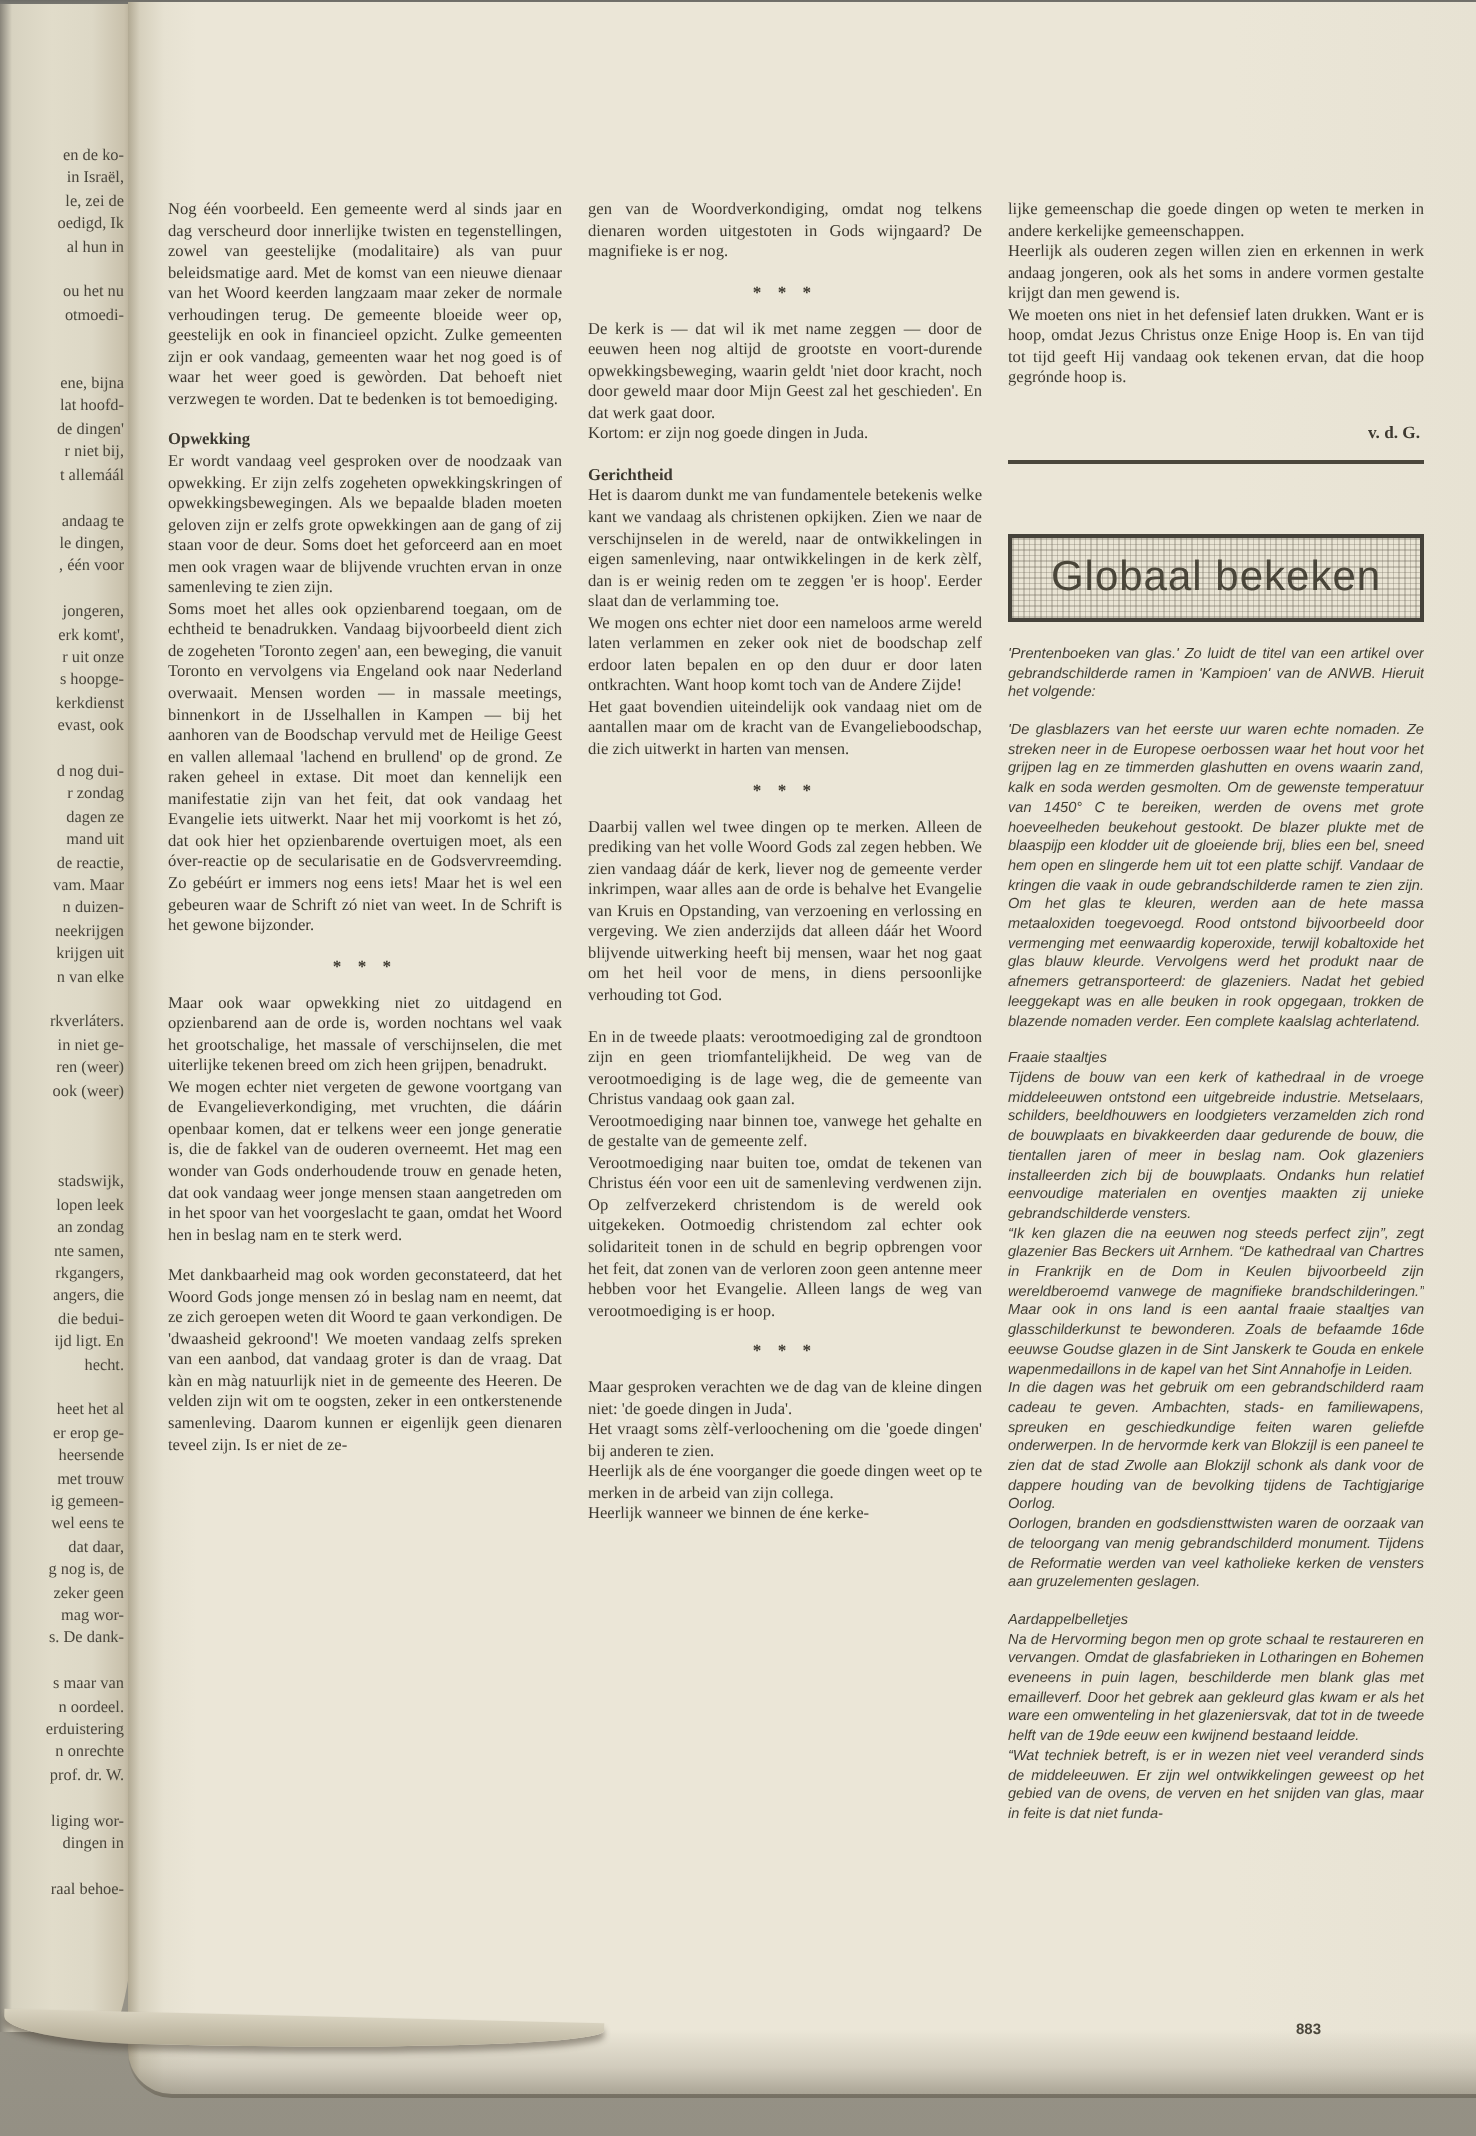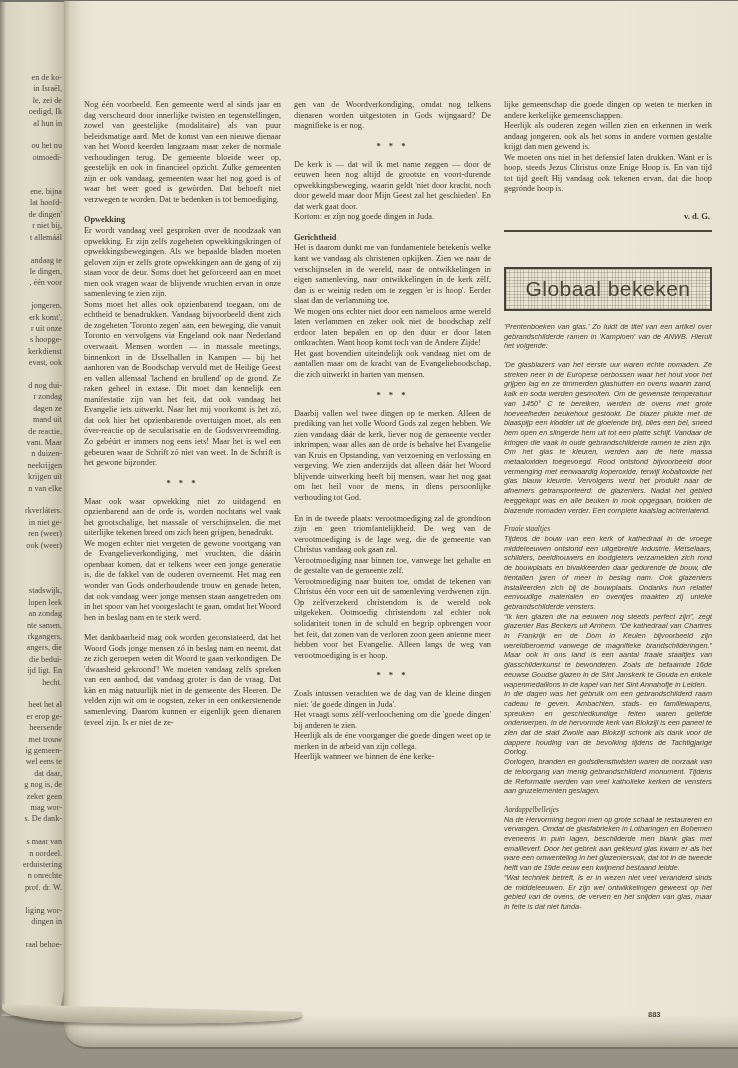--- a/index.html
+++ b/index.html
@@ -79,21 +79,21 @@
   }
   .gb{
     font-family:"Liberation Sans","DejaVu Sans",sans-serif;
     font-style:italic;color:#423e34;
   }
   .gb-p{
     margin:0;font-size:7.3px;line-height:9.7px;text-align:justify;hyphens:none;
   }
   .gb-p.gap{margin-top:9px;}
   .gb-h{
-    margin:9px 0 0 0;font-size:7.3px;line-height:9.7px;font-weight:normal;font-family:Liberation Serif, serif;
+    margin:9px 0 0 0;font-size:7.3px;line-height:9.7px;font-weight:normal;
   }
   .gb-intro{margin-top:11px;}
   .page-num{
     position:absolute;left:648px;top:1010px;
     font-family:"Liberation Sans","DejaVu Sans",sans-serif;
     font-size:7.5px;font-weight:bold;color:#4c483d;
   }
 </style>
 </head>
 <body>
@@ -202,30 +202,30 @@
         <h3 class="subhead">Gerichtheid</h3>
         <p class="para">Het is daarom dunkt me van fundamentele betekenis welke kant we vandaag als christenen opkijken. Zien we naar de verschijnselen in de wereld, naar de ontwikkelingen in eigen samenleving, naar ontwikkelingen in de kerk zèlf, dan is er weinig reden om te zeggen 'er is hoop'. Eerder slaat dan de verlamming toe.</p>
         <p class="para">We mogen ons echter niet door een nameloos arme wereld laten verlammen en zeker ook niet de boodschap zelf erdoor laten bepalen en op den duur er door laten ontkrachten. Want hoop komt toch van de Andere Zijde!</p>
         <p class="para">Het gaat bovendien uiteindelijk ook vandaag niet om de aantallen maar om de kracht van de Evangelieboodschap, die zich uitwerkt in harten van mensen.</p>
         <div class="sep">* * *</div>
         <p class="para">Daarbij vallen wel twee dingen op te merken. Alleen de prediking van het volle Woord Gods zal zegen hebben. We zien vandaag dáár de kerk, liever nog de gemeente verder inkrimpen, waar alles aan de orde is behalve het Evangelie van Kruis en Opstanding, van verzoening en verlossing en vergeving. We zien anderzijds dat alleen dáár het Woord blijvende uitwerking heeft bij mensen, waar het nog gaat om het heil voor de mens, in diens persoonlijke verhouding tot God.</p>
         <p class="para gap">En in de tweede plaats: verootmoediging zal de grondtoon zijn en geen triomfantelijkheid. De weg van de verootmoediging is de lage weg, die de gemeente van Christus vandaag ook gaan zal.</p>
         <p class="para">Verootmoediging naar binnen toe, vanwege het gehalte en de gestalte van de gemeente zelf.</p>
         <p class="para">Verootmoediging naar buiten toe, omdat de tekenen van Christus één voor een uit de samenleving verdwenen zijn. Op zelfverzekerd christendom is de wereld ook uitgekeken. Ootmoedig christendom zal echter ook solidariteit tonen in de schuld en begrip opbrengen voor het feit, dat zonen van de verloren zoon geen antenne meer hebben voor het Evangelie. Alleen langs de weg van verootmoediging is er hoop.</p>
         <div class="sep">* * *</div>
-        <p class="para">Zoals intussen verachten we de dag van de kleine dingen niet: 'de goede dingen in Juda'.</p>
+        <p class="para">Maar gesproken verachten we de dag van de kleine dingen niet: 'de goede dingen in Juda'.</p>
         <p class="para">Het vraagt soms zèlf-verloochening om die 'goede dingen' bij anderen te zien.</p>
         <p class="para">Heerlijk als de éne voorganger die goede dingen weet op te merken in de arbeid van zijn collega.</p>
         <p class="para">Heerlijk wanneer we binnen de éne kerke-</p>
       </div>
 
       <div class="col c3">
         <p class="para">lijke gemeenschap die goede dingen op weten te merken in andere kerkelijke gemeenschappen.</p>
         <p class="para">Heerlijk als ouderen zegen willen zien en erkennen in werk andaag jongeren, ook als het soms in andere vormen gestalte krijgt dan men gewend is.</p>
-        <p class="para">We moeten ons niet in het defensief laten drukken. Want er is hoop, steeds Jezus Christus onze Enige Hoop is. En van tijd tot tijd geeft Hij vandaag ook tekenen ervan, dat die hoop gegrónde hoop is.</p>
+        <p class="para">We moeten ons niet in het defensief laten drukken. Want er is hoop, omdat Jezus Christus onze Enige Hoop is. En van tijd tot tijd geeft Hij vandaag ook tekenen ervan, dat die hoop gegrónde hoop is.</p>
         <div class="signature">v. d. G.</div>
         <hr class="sig-rule">
 
         <div class="globaal-box">
           <h2 class="globaal-title">Globaal bekeken</h2>
         </div>
 
         <div class="gb">
           <p class="gb-p gb-intro">'Prentenboeken van glas.' Zo luidt de titel van een artikel over gebrandschilderde ramen in 'Kampioen' van de ANWB. Hieruit het volgende:</p>
           <p class="gb-p gap">'De glasblazers van het eerste uur waren echte nomaden. Ze streken neer in de Europese oerbossen waar het hout voor het grijpen lag en ze timmerden glashutten en ovens waarin zand, kalk en soda werden gesmolten. Om de gewenste temperatuur van 1450° C te bereiken, werden de ovens met grote hoeveelheden beukehout gestookt. De blazer plukte met de blaaspijp een klodder uit de gloeiende brij, blies een bel, sneed hem open en slingerde hem uit tot een platte schijf. Vandaar de kringen die vaak in oude gebrandschilderde ramen te zien zijn. Om het glas te kleuren, werden aan de hete massa metaaloxiden toegevoegd. Rood ontstond bijvoorbeeld door vermenging met eenwaardig koperoxide, terwijl kobaltoxide het glas blauw kleurde. Vervolgens werd het produkt naar de afnemers getransporteerd: de glazeniers. Nadat het gebied leeggekapt was en alle beuken in rook opgegaan, trokken de blazende nomaden verder. Een complete kaalslag achterlatend.</p>

